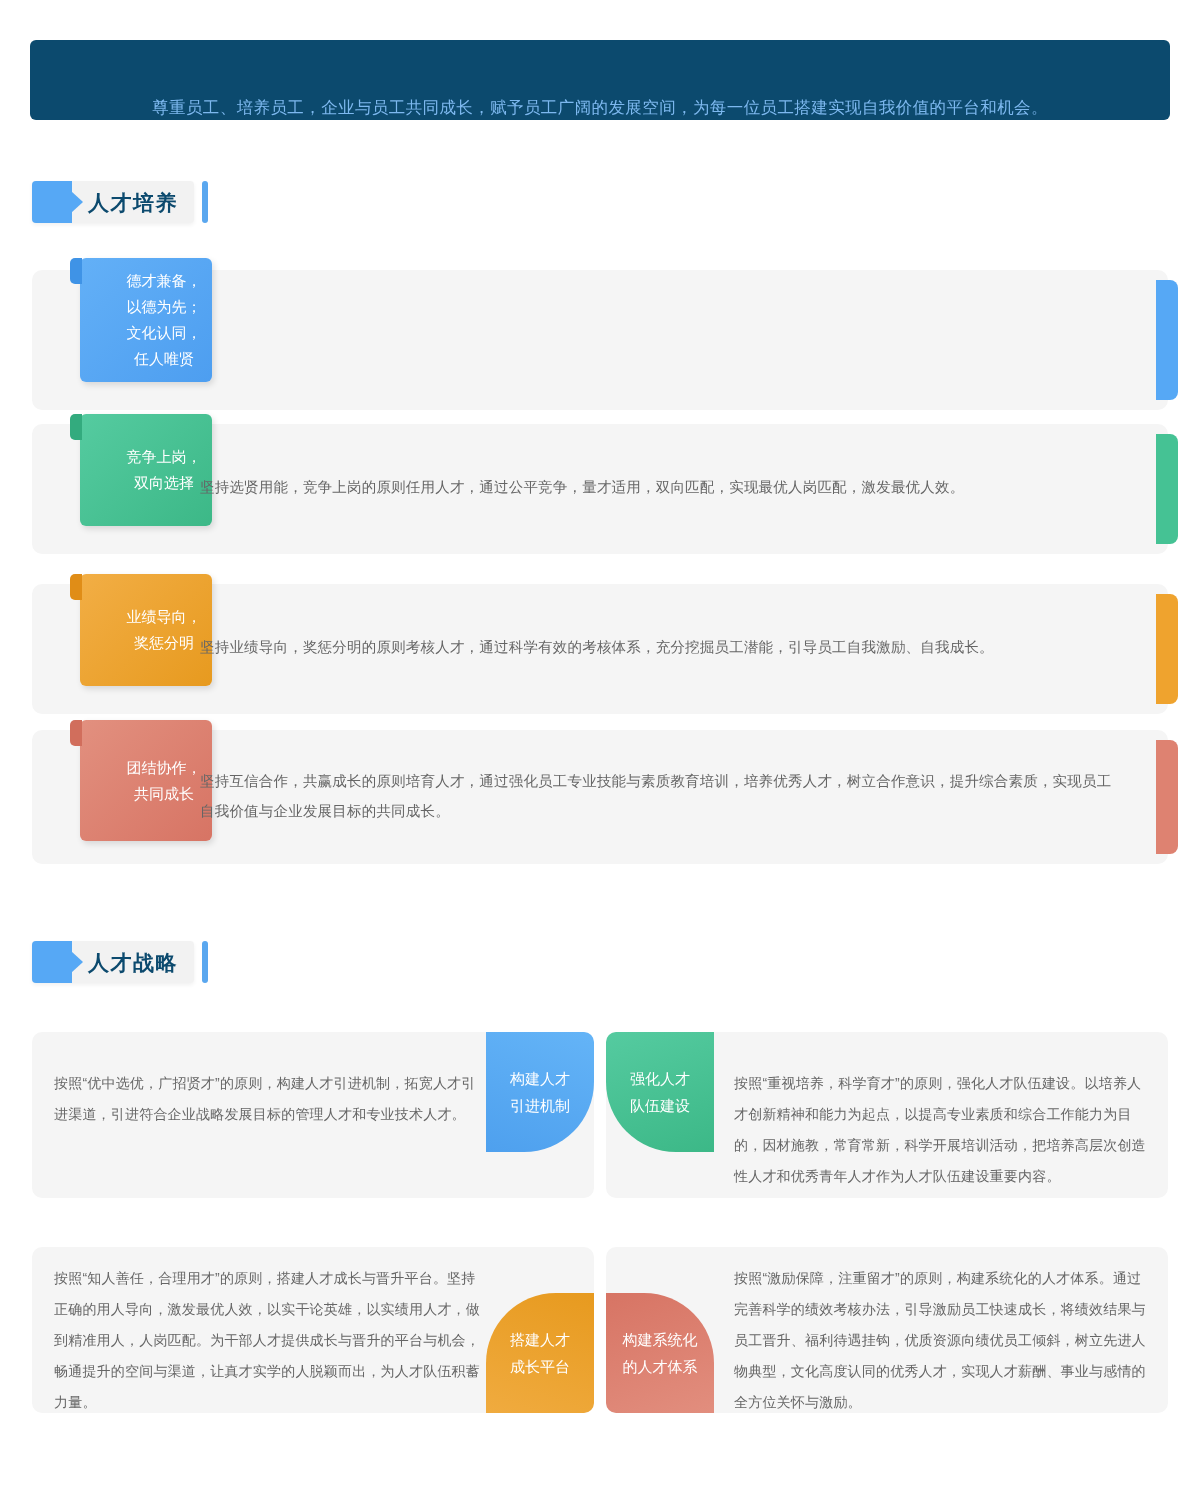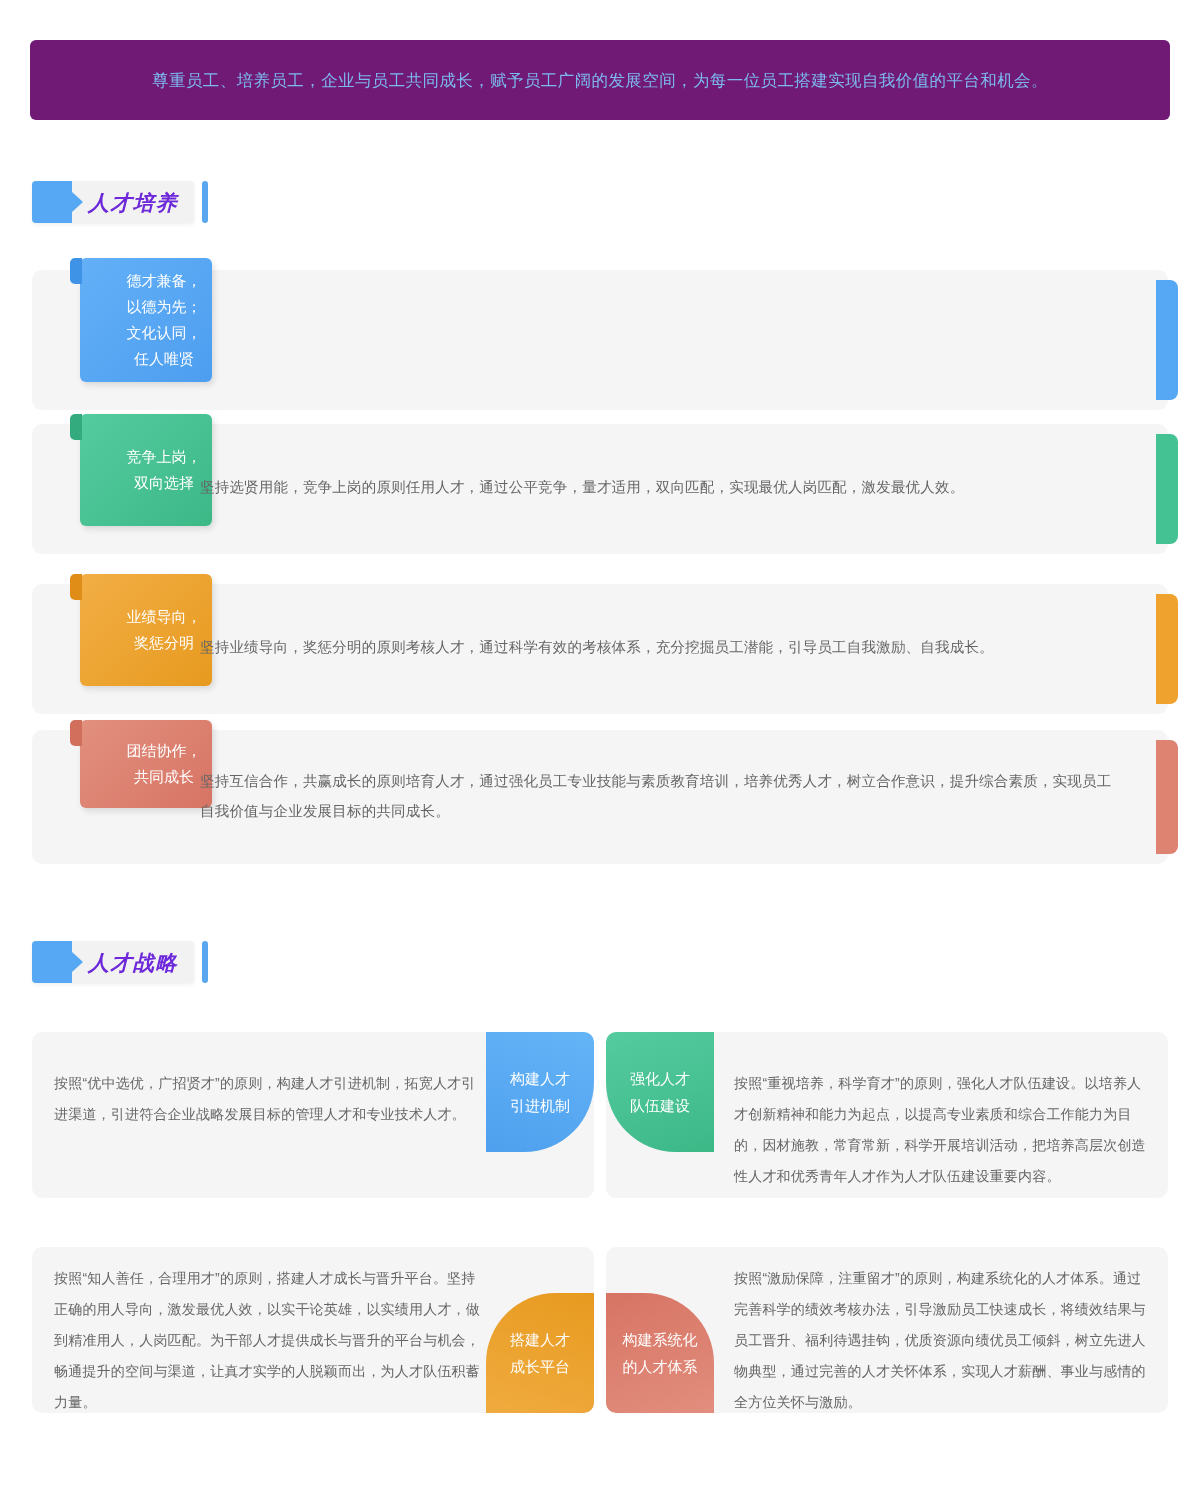--- a/index.html
+++ b/index.html
@@ -21,24 +21,24 @@
     box-sizing: border-box;
   }
 
   
   .motto-banner {
     position: absolute;
     left: 30px;
     top: 40px;
     width: 1140px;
     height: 80px;
-    background: #701a75;
+    background: #0c4a6e;
     border-radius: 6px;
     display: flex;
-    align-items: center;
+    align-items: flex-end;
     justify-content: center;
   }
   .motto-text {
     color: #7db8ef;
     font-size: 16.5px;
     letter-spacing: .4px;
     line-height: 1.6;
     white-space: nowrap;
   }
 
@@ -73,26 +73,25 @@
     position: absolute;
     right: -11px;
     top: 10px;
     width: 0;
     height: 0;
     border-top: 11px solid transparent;
     border-bottom: 11px solid transparent;
     border-left: 12px solid #56a8f5;
   }
   .sh-label {
-    color: #6d28d9;
+    color: #0c4a6e;
     font-size: 21px;
     font-weight: bold;
     letter-spacing: 1.5px;
     line-height: 1;
-    font-style: italic;
   }
   .sh-bar {
     width: 6px;
     margin-left: 8px;
     background: #5aa7ef;
     border-radius: 3px;
   }
 
   
   .principle-card {
@@ -238,21 +237,21 @@
     <div class="pc-ribbon" style="top:-10px;height:112px;background:linear-gradient(135deg,#f2ae45,#e79a1f);">
       <span class="pc-ribbon-fold" style="background:#e08d17;"></span>
       <span>业绩导向，</span>
       <span>奖惩分明</span>
     </div>
     <div class="pc-body" style="padding-top:48px;">坚持业绩导向，奖惩分明的原则考核人才，通过科学有效的考核体系，充分挖掘员工潜能，引导员工自我激励、自我成长。</div>
   </div>
 
   <div class="principle-card" style="top:730px;height:134px;">
     <div class="pc-right-bar" style="background:#de8271;"></div>
-    <div class="pc-ribbon" style="top:-10px;height:88px;background:linear-gradient(135deg,#e2907f,#d77464);">
+    <div class="pc-ribbon" style="top:-10px;height:121px;background:linear-gradient(135deg,#e2907f,#d77464);">
       <span class="pc-ribbon-fold" style="background:#d16e5c;"></span>
       <span>团结协作，</span>
       <span>共同成长</span>
     </div>
     <div class="pc-body" style="padding-top:36px;">坚持互信合作，共赢成长的原则培育人才，通过强化员工专业技能与素质教育培训，培养优秀人才，树立合作意识，提升综合素质，实现员工自我价值与企业发展目标的共同成长。</div>
   </div>
 
   <div class="section-heading" style="top:941px;">
     <div class="sh-plate">
       <span class="sh-flag"></span>
@@ -279,20 +278,20 @@
 
   <div class="strategy-card" style="left:32px;top:1247px;width:562px;height:166px;">
     <div class="sc-text" style="left:22px;top:16px;width:430px;">按照“知人善任，合理用才”的原则，搭建人才成长与晋升平台。坚持正确的用人导向，激发最优人效，以实干论英雄，以实绩用人才，做到精准用人，人岗匹配。为干部人才提供成长与晋升的平台与机会，畅通提升的空间与渠道，让真才实学的人脱颖而出，为人才队伍积蓄力量。</div>
     <div class="sc-badge badge-br" style="right:0;bottom:0;background:linear-gradient(20deg,#f0ab3f,#e79a1f);">
       <span>搭建人才</span>
       <span>成长平台</span>
     </div>
   </div>
 
   <div class="strategy-card" style="left:606px;top:1247px;width:562px;height:166px;">
-    <div class="sc-text" style="left:128px;top:16px;width:415px;">按照“激励保障，注重留才”的原则，构建系统化的人才体系。通过完善科学的绩效考核办法，引导激励员工快速成长，将绩效结果与员工晋升、福利待遇挂钩，优质资源向绩优员工倾斜，树立先进人物典型，通过完善的人才关怀体系，实现人才薪酬、事业与感情的全方位关怀与激励。</div>
+    <div class="sc-text" style="left:128px;top:16px;width:415px;">按照“激励保障，注重留才”的原则，构建系统化的人才体系。通过完善科学的绩效考核办法，引导激励员工快速成长，将绩效结果与员工晋升、福利待遇挂钩，优质资源向绩优员工倾斜，树立先进人物典型，文化高度认同的优秀人才，实现人才薪酬、事业与感情的全方位关怀与激励。</div>
     <div class="sc-badge badge-bl" style="left:0;bottom:0;background:linear-gradient(340deg,#e28e7e,#d77464);">
       <span>构建系统化</span>
       <span>的人才体系</span>
     </div>
   </div>
 
 </div>
 
 </body></html>

